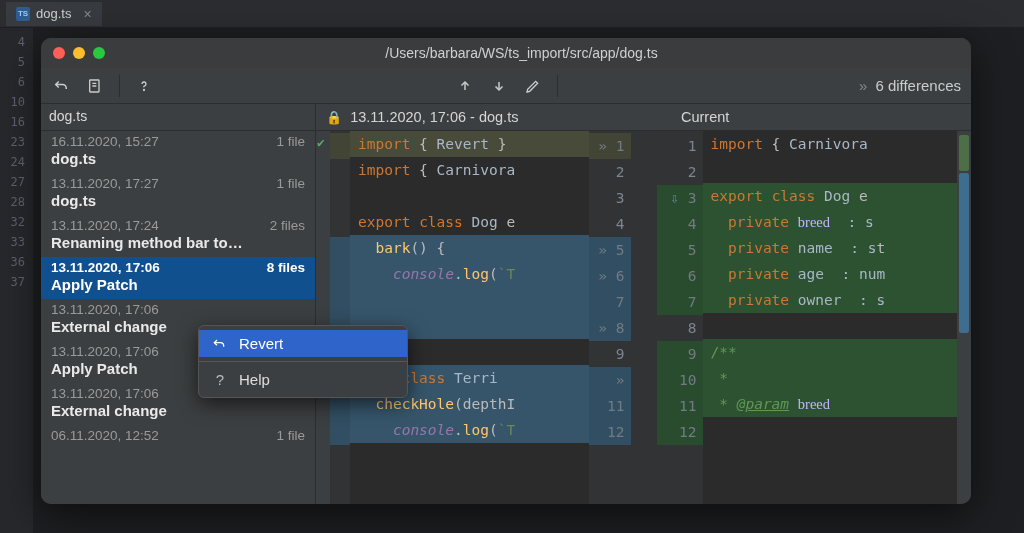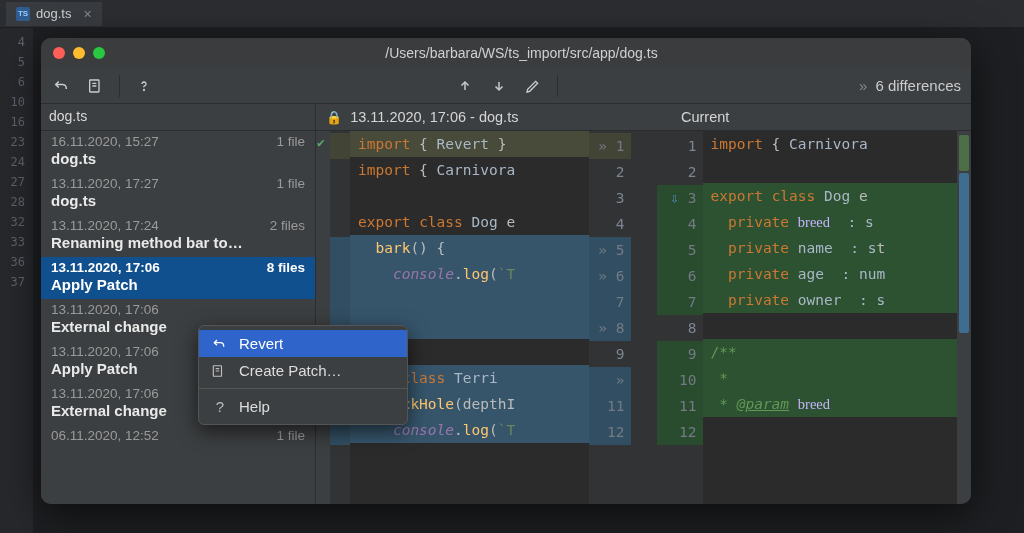--- a/index.html
+++ b/index.html
@@ -344,29 +344,20 @@
   <div class="ctx">
     <div class="ctx-item sel">
       <span class="ic">
         <svg width="16" height="16" viewBox="0 0 24 24" fill="none" stroke="#fff" stroke-width="2">
             <path d="M9 14l-4-4 4-4"></path>
             <path d="M5 10h9a5 5 0 0 1 5 5v1"></path>
           </svg>
       </span>
       <span>Revert</span>
     </div>
-    <div class="ctx-item">
-      <span class="ic">
-        <svg width="14" height="14" viewBox="0 0 24 24" fill="none" stroke="#bbb" stroke-width="2">
-            <rect x="4" y="3" width="14" height="18" rx="1"></rect>
-            <path d="M8 8h6M8 12h6"></path>
-          </svg>
-      </span>
-      <span>Create Patch…</span>
-    </div>
     <div class="ctx-sep"></div>
     <div class="ctx-item">
       <span class="ic">?</span>
       <span>Help</span>
     </div>
   </div>
 
 </div>
 
 </body></html>

